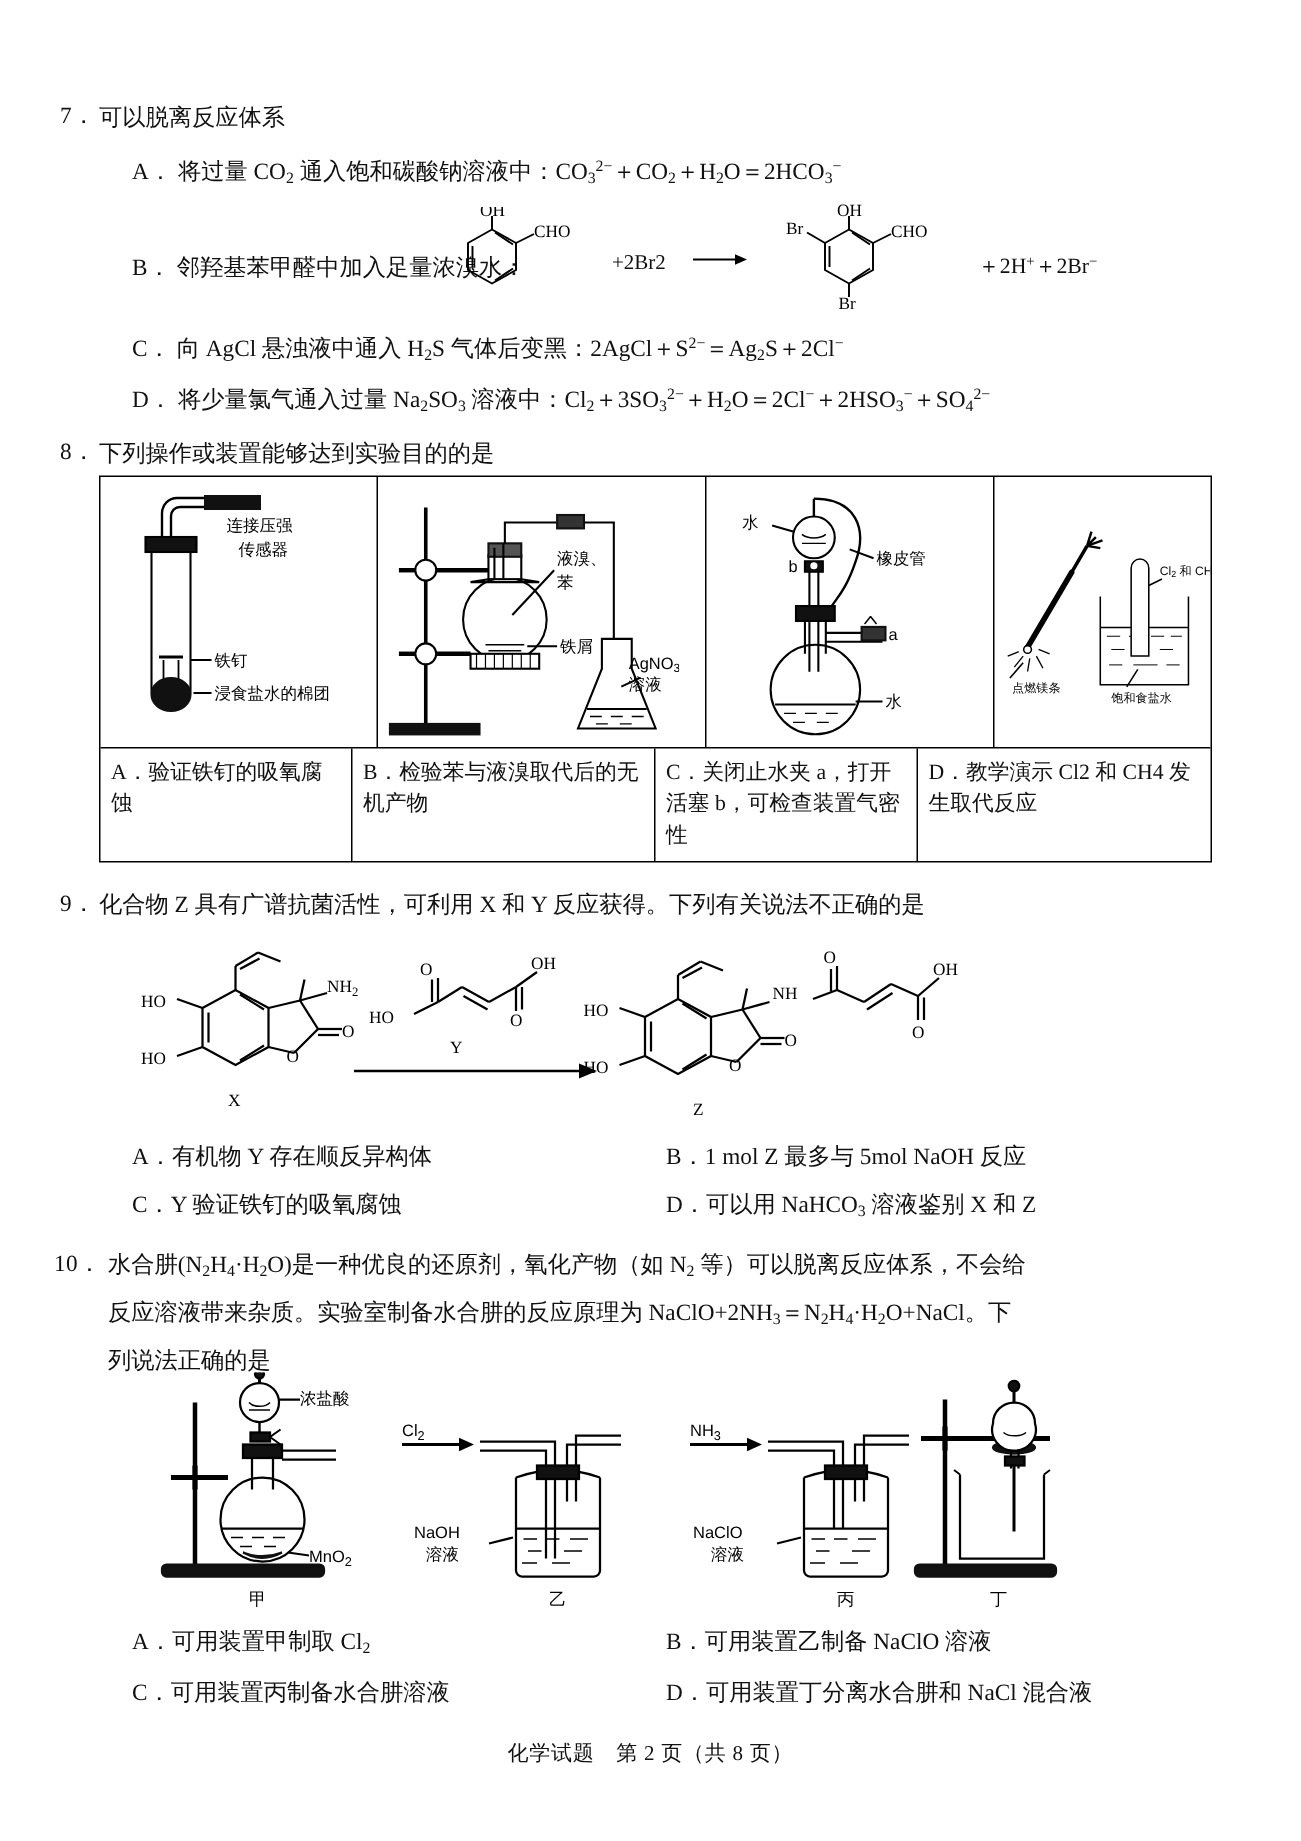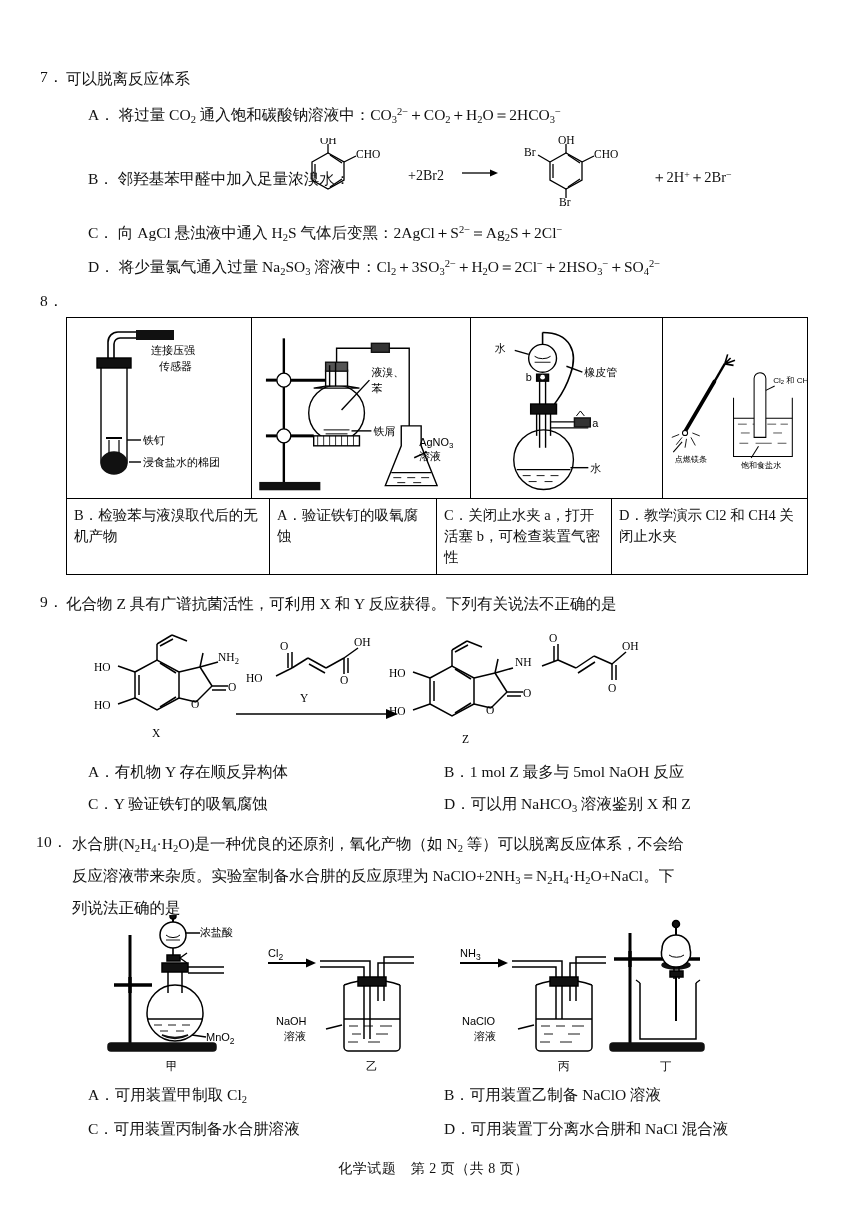--- a/index.html
+++ b/index.html
@@ -153,20 +153,21 @@
     <span class="opt">C．</span>
     <span class="opt formula">向 AgCl 悬浊液中通入 H<sub>2</sub>S 气体后变黑：2AgCl＋S<sup>2−</sup>＝Ag<sub>2</sub>S＋2Cl<sup>−</sup></span>
   </div>
 
   <div style="position:absolute; left:88px; top:255px;">
     <span class="opt">D．</span>
     <span class="opt formula">将少量氯气通入过量 Na<sub>2</sub>SO<sub>3</sub> 溶液中：Cl<sub>2</sub>＋3SO<sub>3</sub><sup>2−</sup>＋H<sub>2</sub>O＝2Cl<sup>−</sup>＋2HSO<sub>3</sub><sup>−</sup>＋SO<sub>4</sub><sup>2−</sup></span>
   </div>
 
   <div class="qnum" style="left:40px; top:291px;">8．</div>
+  <div class="stem" style="position:absolute; left:66px; top:291px;">下列操作或装置能够达到实验目的的是</div>
 
   <div class="q8table">
     <div class="q8row-top">
 
       <div class="q8cell c1">
         <svg class="appa" viewBox="0 0 167 180">
           <g stroke="#000" stroke-width="1.4" fill="none">
 
             <path d="M34,48 L34,142 a13,13 0 0 0 26,0 L60,48"></path>
 
@@ -343,31 +344,31 @@
             <line x1="130" y1="142" x2="120" y2="158"></line>
           </g>
           <text class="lbl" x="16" y="163">点燃镁条</text>
           <text class="lbl" x="150" y="56">Cl<tspan font-size="8" dy="2">2</tspan><tspan dy="-2"> 和 CH</tspan><tspan font-size="8" dy="2">4</tspan></text>
           <text class="lbl" x="106" y="172">饱和食盐水</text>
         </svg>
       </div>
     </div>
 
     <div class="q8row-bot">
+      <div class="q8cell c1">
+        <div class="q8label">A．验证铁钉的吸氧腐蚀</div>
+      </div>
       <div class="q8cell c2">
         <div class="q8label">B．检验苯与液溴取代后的无机产物</div>
       </div>
-      <div class="q8cell c1">
-        <div class="q8label">A．验证铁钉的吸氧腐蚀</div>
-      </div>
       <div class="q8cell c3">
         <div class="q8label">C．关闭止水夹 a，打开活塞 b，可检查装置气密性</div>
       </div>
       <div class="q8cell c4">
-        <div class="q8label">D．教学演示 Cl2 和 CH4 关闭止水夹</div>
+        <div class="q8label">D．教学演示 Cl2 和 CH4 发生取代反应</div>
       </div>
     </div>
   </div>
 
   <div class="qnum" style="left:40px; top:592px;">9．</div>
   <div class="stem" style="position:absolute; left:66px; top:592px;">化合物 Z 具有广谱抗菌活性，可利用 X 和 Y 反应获得。下列有关说法不正确的是</div>
 
   <svg class="q9scheme" viewBox="0 0 760 130">
 
     <g stroke="#000" stroke-width="1.5" fill="none">

